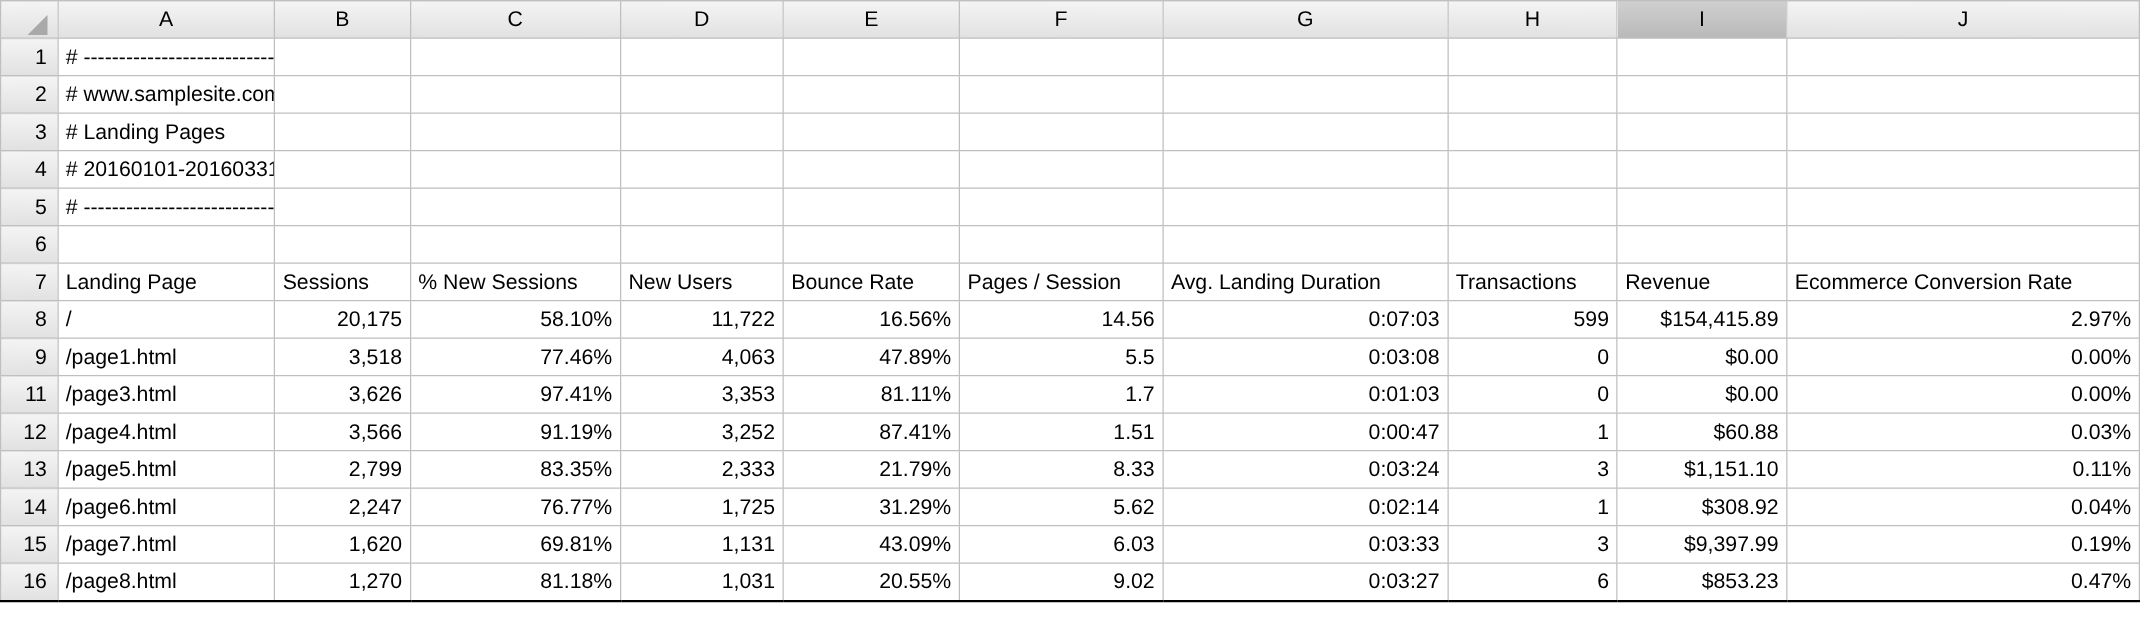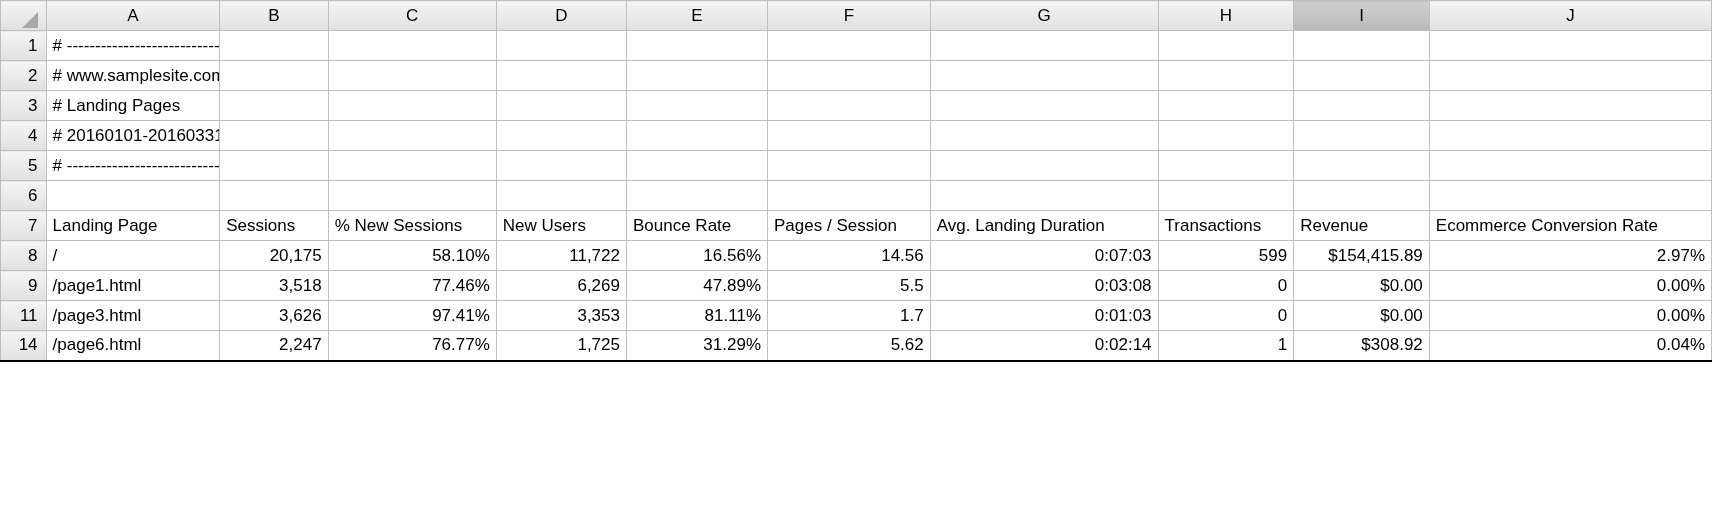--- a/index.html
+++ b/index.html
@@ -206,21 +206,21 @@
         <td class="right">0:07:03</td>
         <td class="right">599</td>
         <td class="right">$154,415.89</td>
         <td class="right">2.97%</td>
       </tr>
       <tr>
         <th class="row-header">9</th>
         <td class="left">/page1.html</td>
         <td class="right">3,518</td>
         <td class="right">77.46%</td>
-        <td class="right">6,269</td>
+        <td class="right">4,063</td>
         <td class="right">47.89%</td>
         <td class="right">5.5</td>
         <td class="right">0:03:08</td>
         <td class="right">0</td>
         <td class="right">$0.00</td>
         <td class="right">0.00%</td>
       </tr>
       <tr>
         <th class="row-header">11</th>
         <td class="left">/page3.html</td>
@@ -228,26 +228,78 @@
         <td class="right">97.41%</td>
         <td class="right">3,353</td>
         <td class="right">81.11%</td>
         <td class="right">1.7</td>
         <td class="right">0:01:03</td>
         <td class="right">0</td>
         <td class="right">$0.00</td>
         <td class="right">0.00%</td>
       </tr>
       <tr>
+        <th class="row-header">12</th>
+        <td class="left">/page4.html</td>
+        <td class="right">3,566</td>
+        <td class="right">91.19%</td>
+        <td class="right">3,252</td>
+        <td class="right">87.41%</td>
+        <td class="right">1.51</td>
+        <td class="right">0:00:47</td>
+        <td class="right">1</td>
+        <td class="right">$60.88</td>
+        <td class="right">0.03%</td>
+      </tr>
+      <tr>
+        <th class="row-header">13</th>
+        <td class="left">/page5.html</td>
+        <td class="right">2,799</td>
+        <td class="right">83.35%</td>
+        <td class="right">2,333</td>
+        <td class="right">21.79%</td>
+        <td class="right">8.33</td>
+        <td class="right">0:03:24</td>
+        <td class="right">3</td>
+        <td class="right">$1,151.10</td>
+        <td class="right">0.11%</td>
+      </tr>
+      <tr>
         <th class="row-header">14</th>
         <td class="left">/page6.html</td>
         <td class="right">2,247</td>
         <td class="right">76.77%</td>
         <td class="right">1,725</td>
         <td class="right">31.29%</td>
         <td class="right">5.62</td>
         <td class="right">0:02:14</td>
         <td class="right">1</td>
         <td class="right">$308.92</td>
         <td class="right">0.04%</td>
       </tr>
+      <tr>
+        <th class="row-header">15</th>
+        <td class="left">/page7.html</td>
+        <td class="right">1,620</td>
+        <td class="right">69.81%</td>
+        <td class="right">1,131</td>
+        <td class="right">43.09%</td>
+        <td class="right">6.03</td>
+        <td class="right">0:03:33</td>
+        <td class="right">3</td>
+        <td class="right">$9,397.99</td>
+        <td class="right">0.19%</td>
+      </tr>
+      <tr>
+        <th class="row-header">16</th>
+        <td class="left">/page8.html</td>
+        <td class="right">1,270</td>
+        <td class="right">81.18%</td>
+        <td class="right">1,031</td>
+        <td class="right">20.55%</td>
+        <td class="right">9.02</td>
+        <td class="right">0:03:27</td>
+        <td class="right">6</td>
+        <td class="right">$853.23</td>
+        <td class="right">0.47%</td>
+      </tr>
     </tbody>
 </table>
 
 </body></html>

